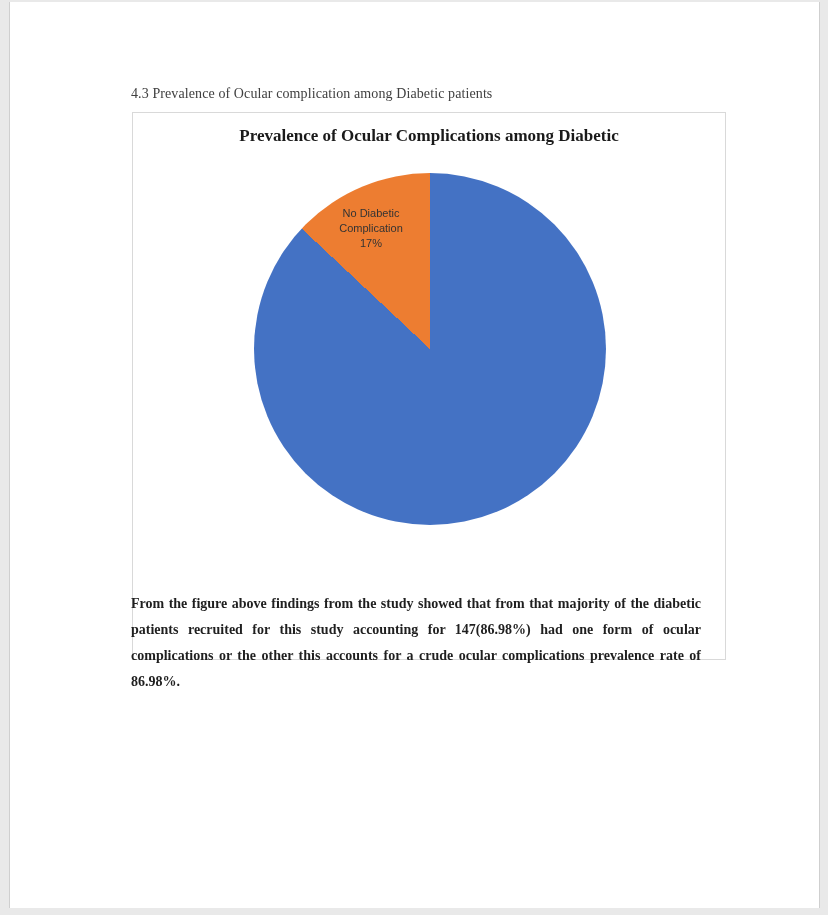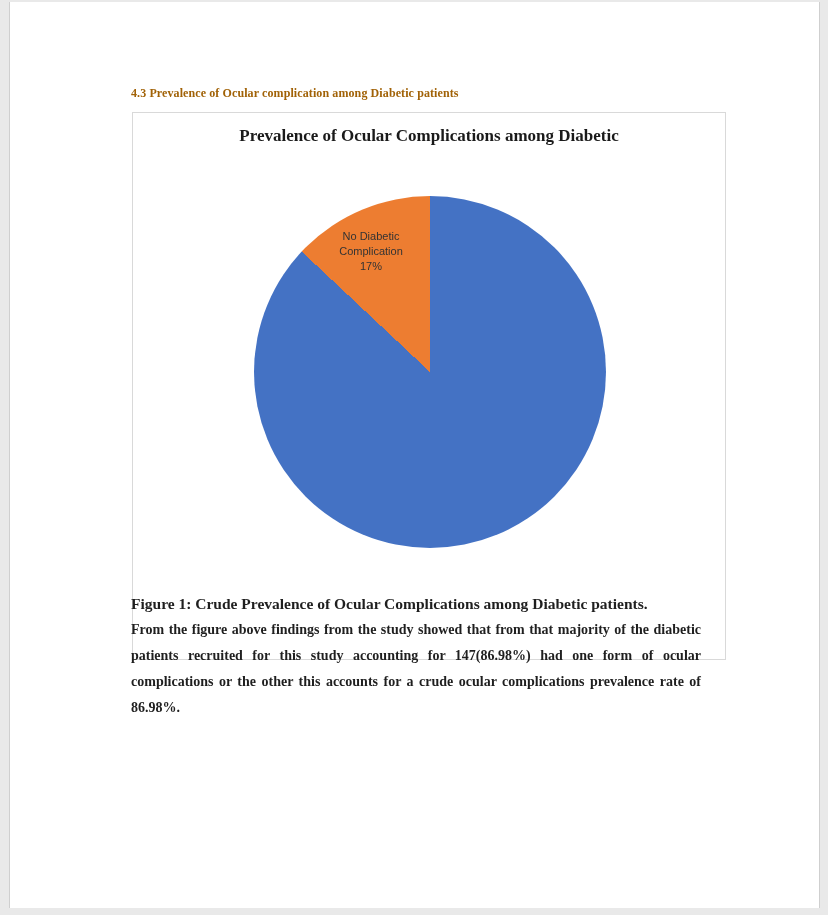--- a/index.html
+++ b/index.html
@@ -14,44 +14,44 @@
     position: absolute;
     left: 9px; right: 8px; top: 2px; bottom: 7px;
     background: #ffffff;
     border-left: 1px solid #cfcfcf;
     border-right: 1px solid #cfcfcf;
   }
   .section-heading {
     position: absolute;
     left: 121px; top: 84px;
     width: 600px;
-    font-size: 12px;
-    font-weight: bold;
-    color: #a16207;
+    font-size: 14px;
+    font-weight: normal;
+    color: #404040;
     letter-spacing: 0.1px;
   }
   .chart-frame {
     position: absolute;
     left: 122px; top: 110px;
     width: 594px; height: 548px;
     border: 1px solid #d9d9d9;
     background: #ffffff;
   }
   .chart-title {
     position: absolute;
     top: 13px; left: 0;
     width: 100%;
     text-align: center;
     font-size: 17px;
     font-weight: bold;
     color: #1a1a1a;
   }
   .pie {
     position: absolute;
-    left: 121px; top: 83px;
+    left: 121px; top: 60px;
     width: 352px; height: 352px;
     border-radius: 50%;
   }
   .slice-label {
     position: absolute;
     width: 110px;
     text-align: center;
     font-family: "Liberation Sans", sans-serif;
     font-size: 11px;
     line-height: 15px;
@@ -90,17 +90,16 @@
     <div class="pie" style="background: conic-gradient(rgb(68, 114, 196) 0deg, rgb(68, 114, 196) 313.2deg, rgb(237, 125, 49) 313.2deg, rgb(237, 125, 49) 360deg);">
       <div class="slice-label orange">
         <div>No Diabetic</div>
         <div>Complication</div>
         <div>17%</div>
       </div>
     </div>
   </div>
 
   <div class="text-block">
-    <p class="figure-caption">Figure 1: Crude Prevalence of Ocular Complications among Diabetic patients.</p>
     <p class="body-paragraph">From the figure above findings from the study showed that from that majority of the diabetic patients recruited for this study accounting for 147(86.98%) had one form of ocular complications or the other this accounts for a crude ocular complications prevalence rate of 86.98%.</p>
   </div>
 
 </div>
 
 </body></html>

